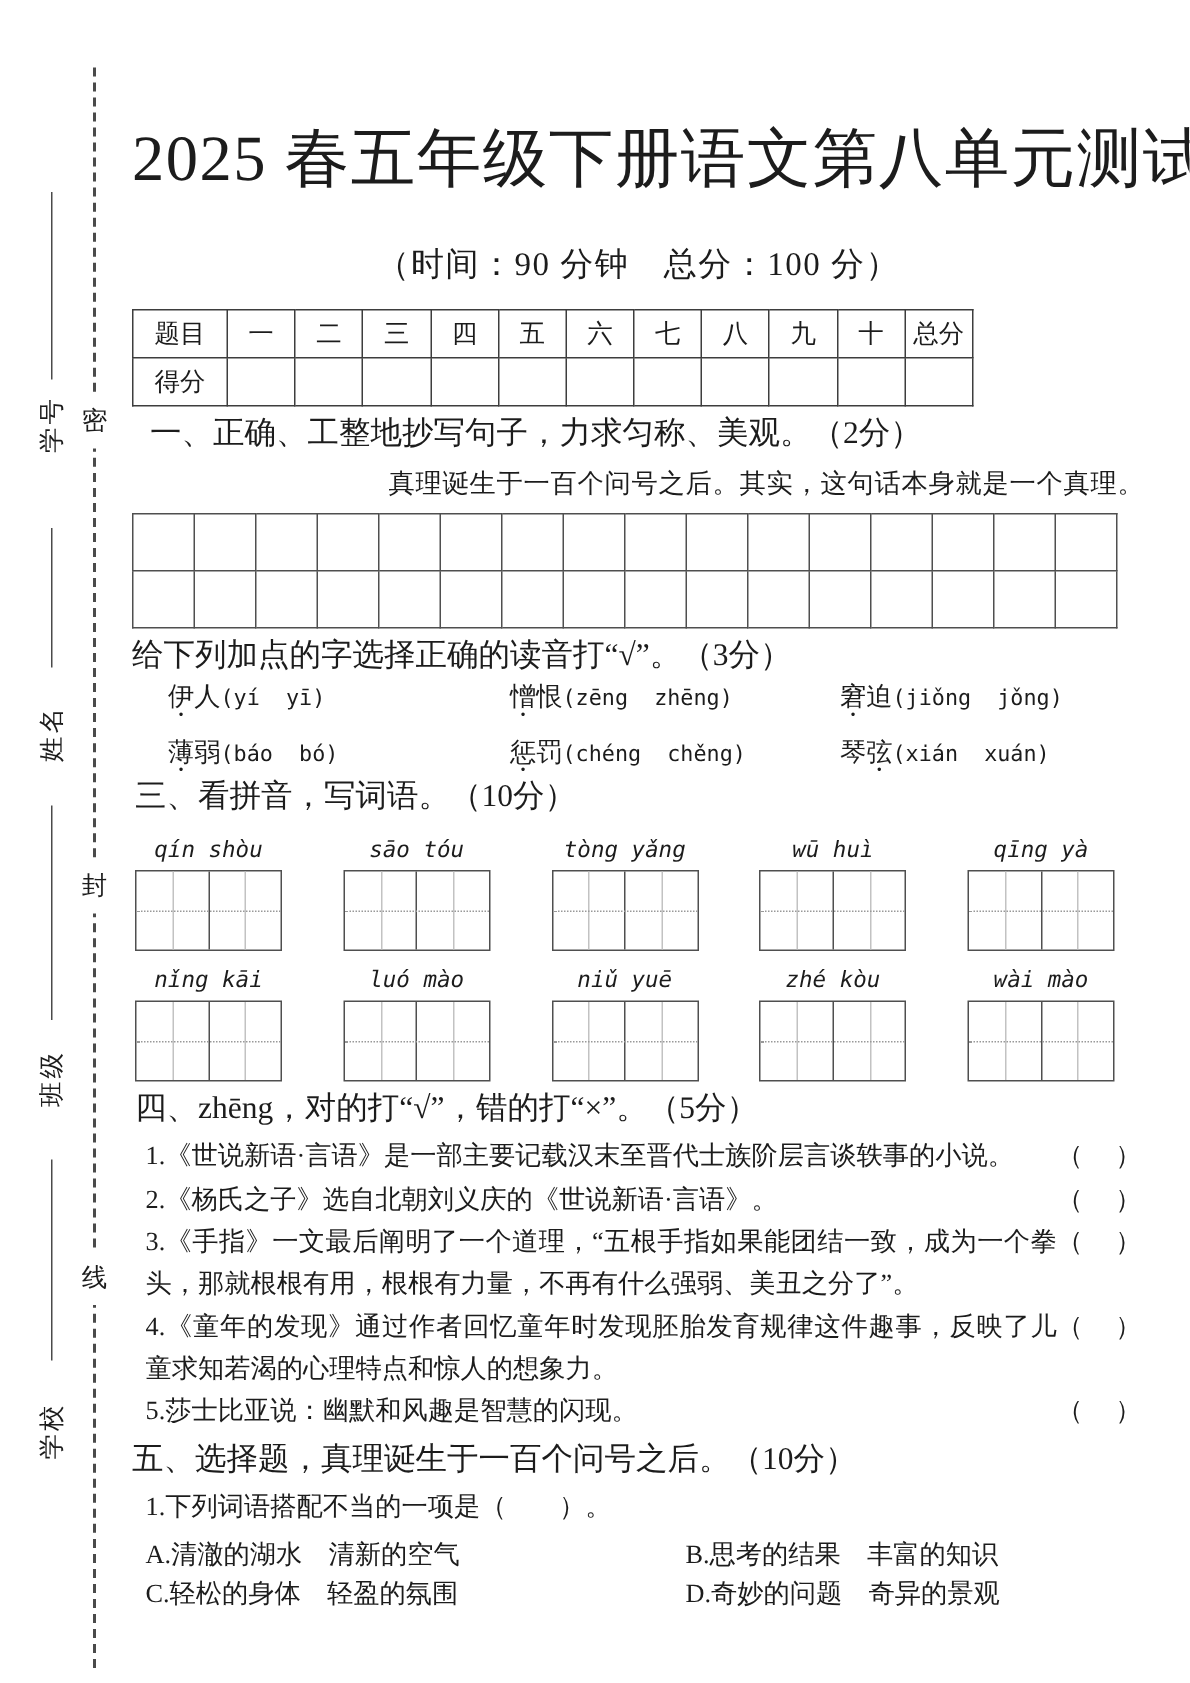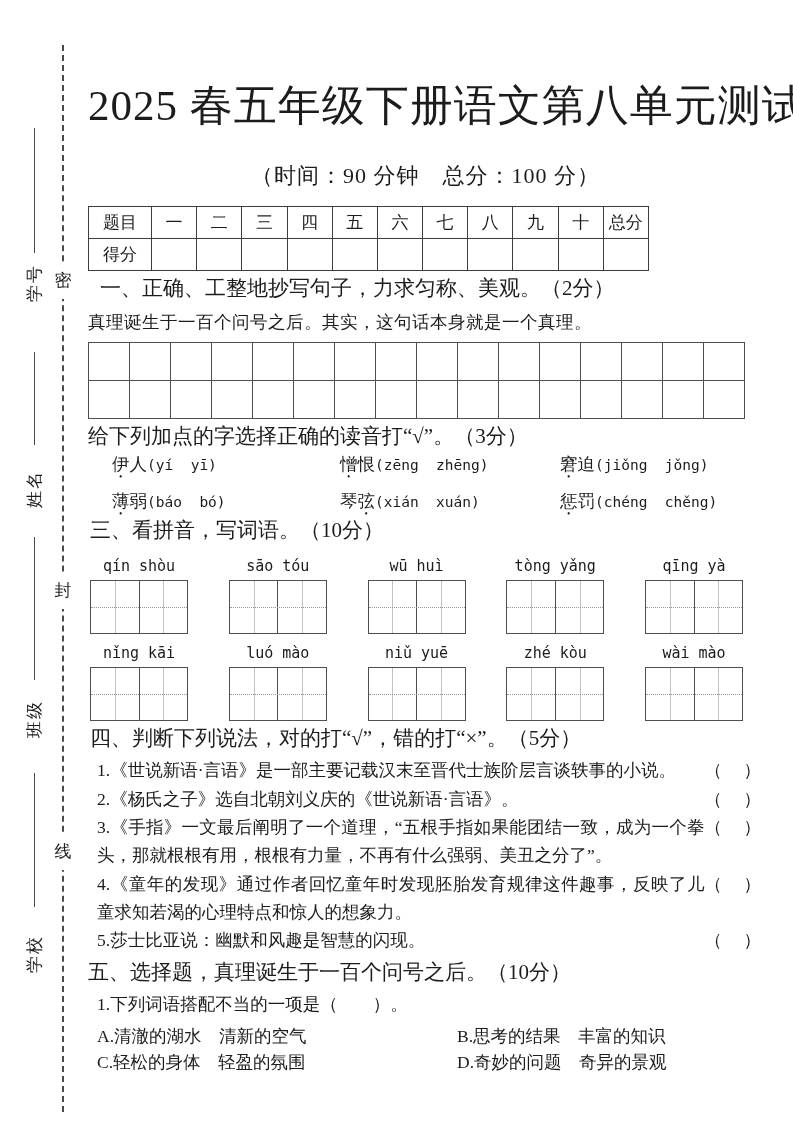--- a/index.html
+++ b/index.html
@@ -22,34 +22,34 @@
   .content{position:absolute;left:88px;top:0;width:675px;}
   .page-title{margin-top:77px;text-align:center;font-size:43px;font-weight:400;letter-spacing:1px;white-space:nowrap;}
   .page-subtitle{margin-top:26px;text-align:center;font-size:22px;letter-spacing:1px;}
   
   table.score{border-collapse:collapse;width:561px;margin-top:15px;table-layout:fixed;}
   table.score td{border:1.2px solid #3d3d3d;text-align:center;font-size:17px;height:31px;padding:0;}
   table.score td.first{width:62px;}
   
   .sec-heading{font-size:21px;margin-top:2px;line-height:1.5;}
   .ind12{padding-left:12px;} .ind2{padding-left:2px;}
-  .copy-sentence{font-size:17.5px;margin-top:4px;letter-spacing:0.5px;line-height:1.5;}
+  .copy-sentence{font-size:17.5px;margin-top:4px;letter-spacing:0.5px;line-height:1.5;text-align:right;}
   
   table.copygrid{border-collapse:collapse;margin-top:7px;}
   table.copygrid td{width:40px;height:37px;border:1.1px solid #4f4f4f;padding:0;}
   
   .py-grid{display:grid;grid-template-columns:228px 220px 1fr;padding-left:24px;margin-top:0;row-gap:13px;}
   .py-item{font-size:17.5px;white-space:nowrap;}
   .zi{position:relative;display:inline-block;}
   .zi.dotted::after{content:"•";position:absolute;left:50%;transform:translateX(-50%);bottom:-0.62em;font-size:0.55em;}
   .py-ronly{font-family:"DejaVu Sans Mono","Liberation Mono",monospace;font-size:14.5px;white-space:pre;}
   
   .wb-row{display:flex;justify-content:space-between;width:657px;margin-top:10px;padding:0 2px;box-sizing:border-box;}
   .wb-group{display:flex;flex-direction:column;align-items:center;}
-  .wb-label{font-family:"DejaVu Sans Mono","Liberation Mono",monospace;font-size:15px;white-space:pre;margin-bottom:5px;}
+  .wb-label{font-family:"DejaVu Sans Mono","Liberation Mono",monospace;font-size:15px;white-space:pre;margin-bottom:5px;font-style:italic;}
   .wb{display:flex;width:96px;height:52px;border:1.6px solid #4f4f4f;position:relative;background:#fff;}
   .wb::after{content:"";position:absolute;left:0;right:0;top:50%;border-top:1px dotted #999;}
   .wb-cell{flex:1;position:relative;}
   .wb-cell:first-child{border-right:1.4px solid #4f4f4f;}
   .wb-cell::before{content:"";position:absolute;top:0;bottom:0;left:50%;border-left:1px solid #c2c2c2;}
   
   .judge-list{margin-top:2px;}
   .judge-item{font-size:17.5px;line-height:1.62;padding-left:9px;text-align:justify;}
   .judge-item::after{content:"";display:block;clear:both;}
   .bracket{float:right;letter-spacing:2px;}
@@ -154,50 +154,50 @@
         </tr>
       </tbody>
   </table>
 
   <div class="sec-heading">给下列加点的字选择正确的读音打“√”。（3分）</div>
   <div class="py-grid">
       <span class="py-item"><span><span class="zi dotted">伊</span><span class="zi">人</span></span><span class="py-ronly">(yí  yī)</span></span>
       <span class="py-item"><span><span class="zi dotted">憎</span><span class="zi">恨</span></span><span class="py-ronly">(zēng  zhēng)</span></span>
       <span class="py-item"><span><span class="zi dotted">窘</span><span class="zi">迫</span></span><span class="py-ronly">(jiǒng  jǒng)</span></span>
       <span class="py-item"><span><span class="zi dotted">薄</span><span class="zi">弱</span></span><span class="py-ronly">(báo  bó)</span></span>
+      <span class="py-item"><span><span class="zi dotted">惩</span><span class="zi">罚</span></span><span class="py-ronly">(chéng  chěng)</span></span>
       <span class="py-item"><span><span class="zi">琴</span><span class="zi dotted">弦</span></span><span class="py-ronly">(xián  xuán)</span></span>
-      <span class="py-item"><span><span class="zi dotted">惩</span><span class="zi">罚</span></span><span class="py-ronly">(chéng  chěng)</span></span>
     </div>
 
   <div class="sec-heading ind2">三、看拼音，写词语。（10分）</div>
   <div>
       <div class="wb-row">
         <div class="wb-group">
           <div class="wb-label">qín shòu</div>
           <div class="wb">
             <div class="wb-cell"></div>
             <div class="wb-cell"></div>
           </div>
         </div>
         <div class="wb-group">
           <div class="wb-label">sāo tóu</div>
           <div class="wb">
             <div class="wb-cell"></div>
             <div class="wb-cell"></div>
           </div>
         </div>
         <div class="wb-group">
+          <div class="wb-label">tòng yǎng</div>
+          <div class="wb">
+            <div class="wb-cell"></div>
+            <div class="wb-cell"></div>
+          </div>
+        </div>
+        <div class="wb-group">
           <div class="wb-label">wū huì</div>
-          <div class="wb">
-            <div class="wb-cell"></div>
-            <div class="wb-cell"></div>
-          </div>
-        </div>
-        <div class="wb-group">
-          <div class="wb-label">tòng yǎng</div>
           <div class="wb">
             <div class="wb-cell"></div>
             <div class="wb-cell"></div>
           </div>
         </div>
         <div class="wb-group">
           <div class="wb-label">qīng yà</div>
           <div class="wb">
             <div class="wb-cell"></div>
             <div class="wb-cell"></div>
@@ -236,21 +236,21 @@
         <div class="wb-group">
           <div class="wb-label">wài mào</div>
           <div class="wb">
             <div class="wb-cell"></div>
             <div class="wb-cell"></div>
           </div>
         </div>
       </div>
     </div>
 
-  <div class="sec-heading ind2">四、判断下列说法，对的打“√”，错的打“×”。（5分）</div>
+  <div class="sec-heading ind2">四、zhēng，对的打“√”，错的打“×”。（5分）</div>
   <div class="judge-list">
       <div class="judge-item"><span class="bracket">（　）</span><span>1.</span><span>《世说新语·言语》是一部主要记载汉末至晋代士族阶层言谈轶事的小说。</span></div>
       <div class="judge-item"><span class="bracket">（　）</span><span>2.</span><span>《杨氏之子》选自北朝刘义庆的《世说新语·言语》。</span></div>
       <div class="judge-item"><span class="bracket">（　）</span><span>3.</span><span>《手指》一文最后阐明了一个道理，“五根手指如果能团结一致，成为一个拳头，那就根根有用，根根有力量，不再有什么强弱、美丑之分了”。</span></div>
       <div class="judge-item"><span class="bracket">（　）</span><span>4.</span><span>《童年的发现》通过作者回忆童年时发现胚胎发育规律这件趣事，反映了儿童求知若渴的心理特点和惊人的想象力。</span></div>
       <div class="judge-item"><span class="bracket">（　）</span><span>5.</span><span>莎士比亚说：幽默和风趣是智慧的闪现。</span></div>
     </div>
 
   <div class="sec-heading">五、选择题，真理诞生于一百个问号之后。（10分）</div>
   <div class="q-line">1.下列词语搭配不当的一项是（　　）。</div>

